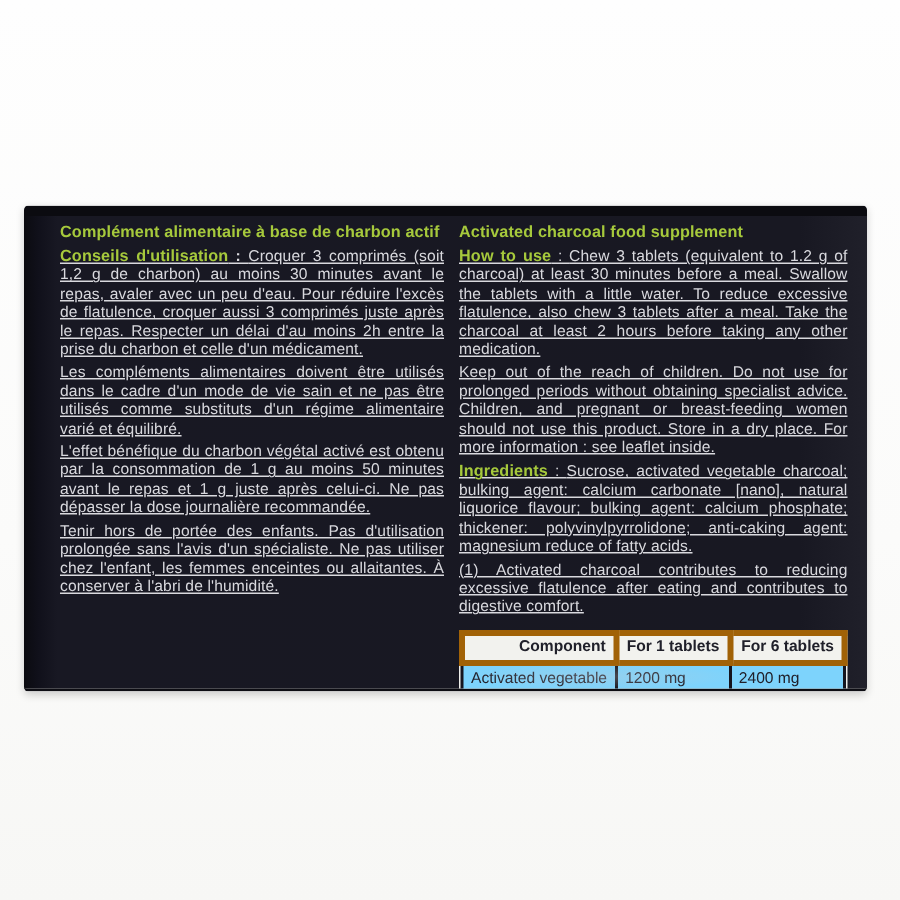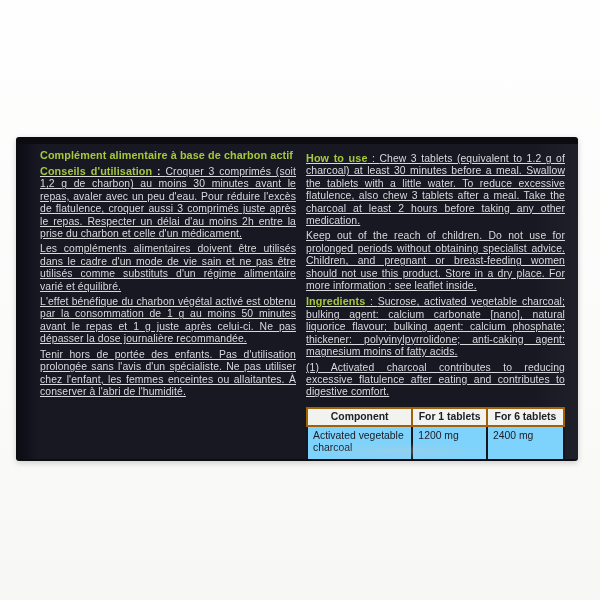--- a/index.html
+++ b/index.html
@@ -58,23 +58,23 @@
     border-collapse: collapse;
     background: #eeeeea;
     border: 2px solid #15151e;
     color: #20202a;
     font-size: 10.4px;
     line-height: 12px;
   }
   table.dosage th {
     background: #f2f2ee;
     font-weight: bold;
-    text-align: center;
+    text-align: right;
     padding: 2px 5px;
-    border: 2px solid #a16207;
+    border: 4px solid #a16207;
     white-space: nowrap;
   }
   table.dosage td {
     background: #7dd3fc;
     vertical-align: top;
     padding: 3px 5px 6px 5px;
     border: 2px solid #15151e;
   }
   .col-component { width: 41%; }
   .col-three { width: 29%; }
@@ -98,23 +98,24 @@
 
       <div class="col fr">
         <div class="heading green">Complément alimentaire à base de charbon actif</div>
         <div class="para"><span class="heading green">Conseils d'utilisation</span><span class="bold"> : </span><span>Croquer 3 comprimés (soit 1,2 g de charbon) au moins 30 minutes avant le repas, avaler avec un peu d'eau. Pour réduire l'excès de flatulence, croquer aussi 3 comprimés juste après le repas. Respecter un délai d'au moins 2h entre la prise du charbon et celle d'un médicament.</span></div>
         <div class="para">Les compléments alimentaires doivent être utilisés dans le cadre d'un mode de vie sain et ne pas être utilisés comme substituts d'un régime alimentaire varié et équilibré.</div>
         <div class="para">L'effet bénéfique du charbon végétal activé est obtenu par la consommation de 1 g au moins 50 minutes avant le repas et 1 g juste après celui-ci. Ne pas dépasser la dose journalière recommandée.</div>
         <div class="para">Tenir hors de portée des enfants. Pas d'utilisation prolongée sans l'avis d'un spécialiste. Ne pas utiliser chez l'enfant, les femmes enceintes ou allaitantes. À conserver à l'abri de l'humidité.</div>
       </div>
 
       <div class="col en">
+        <div class="heading green">Activated charcoal food supplement</div>
         <div class="para"><span class="heading green">How to use</span><span> : </span><span>Chew 3 tablets (equivalent to 1.2 g of charcoal) at least 30 minutes before a meal. Swallow the tablets with a little water. To reduce excessive flatulence, also chew 3 tablets after a meal. Take the charcoal at least 2 hours before taking any other medication.</span></div>
         <div class="para">Keep out of the reach of children. Do not use for prolonged periods without obtaining specialist advice. Children, and pregnant or breast-feeding women should not use this product. Store in a dry place. For more information : see leaflet inside.</div>
-        <div class="para"><span class="heading green">Ingredients</span><span> : </span><span>Sucrose, activated vegetable charcoal; bulking agent: calcium carbonate [nano], natural liquorice flavour; bulking agent: calcium phosphate; thickener: polyvinylpyrrolidone; anti-caking agent: magnesium moins of fatty acids.</span></div>
+        <div class="para"><span class="heading green">Ingredients</span><span> : </span><span>Sucrose, activated vegetable charcoal; bulking agent: calcium carbonate [nano], natural liquorice flavour; bulking agent: calcium phosphate; thickener: polyvinylpyrrolidone; anti-caking agent: magnesium reduce of fatty acids.</span></div>
         <div class="para">(1) Activated charcoal contributes to reducing excessive flatulence after eating and contributes to digestive comfort.</div>
 
         <table class="dosage">
           <thead>
             <tr>
               <th class="col-component">Component</th>
               <th class="col-three">For 1 tablets</th>
               <th class="col-six">For 6 tablets</th>
             </tr>
           </thead>

